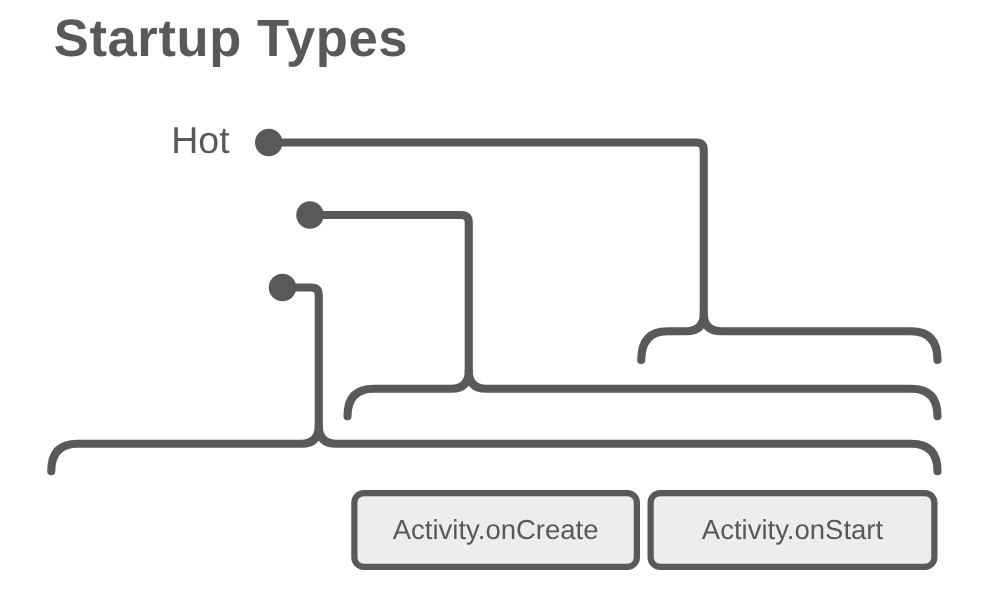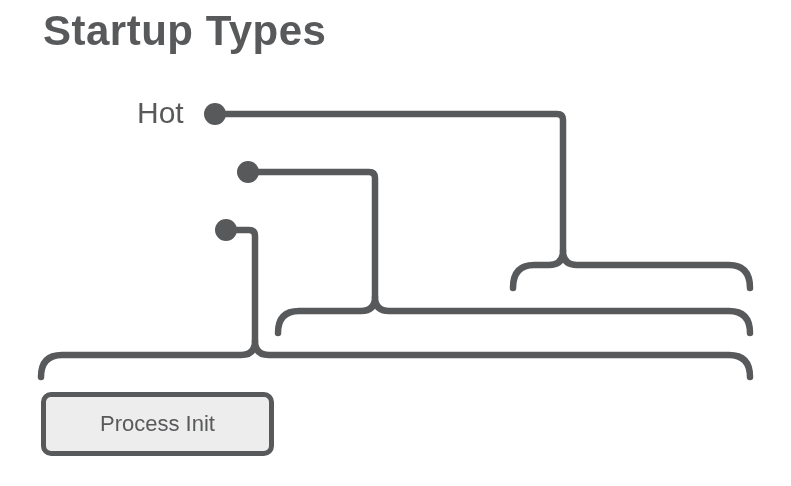--- a/index.html
+++ b/index.html
@@ -78,17 +78,20 @@
 
     <circle class="dot" cx="248" cy="172" r="11"></circle>
     <path class="wire" d="M248 172 H369 Q375 172 375 178 V297"></path>
     <path class="wire" d="M278 333 Q278 311 299 311 H361 Q375 311 375 297 Q375 311 389 311 H729 Q750 311 750 333"></path>
 
     <circle class="dot" cx="226" cy="230" r="11"></circle>
     <path class="wire" d="M226 230 H249 Q255 230 255 236 V341"></path>
     <path class="wire" d="M41 377 Q41 355 62 355 H241 Q255 355 255 341 Q255 355 269 355 H729 Q750 355 750 377"></path>
   </svg>
 
-  <div class="phase-box p1">
-    <span>Process Init</span>
+  <div class="phase-box p2">
+    <span>Activity.onCreate</span>
+  </div>
+  <div class="phase-box p3">
+    <span>Activity.onStart</span>
   </div>
 
 </div>
 
 </body></html>

